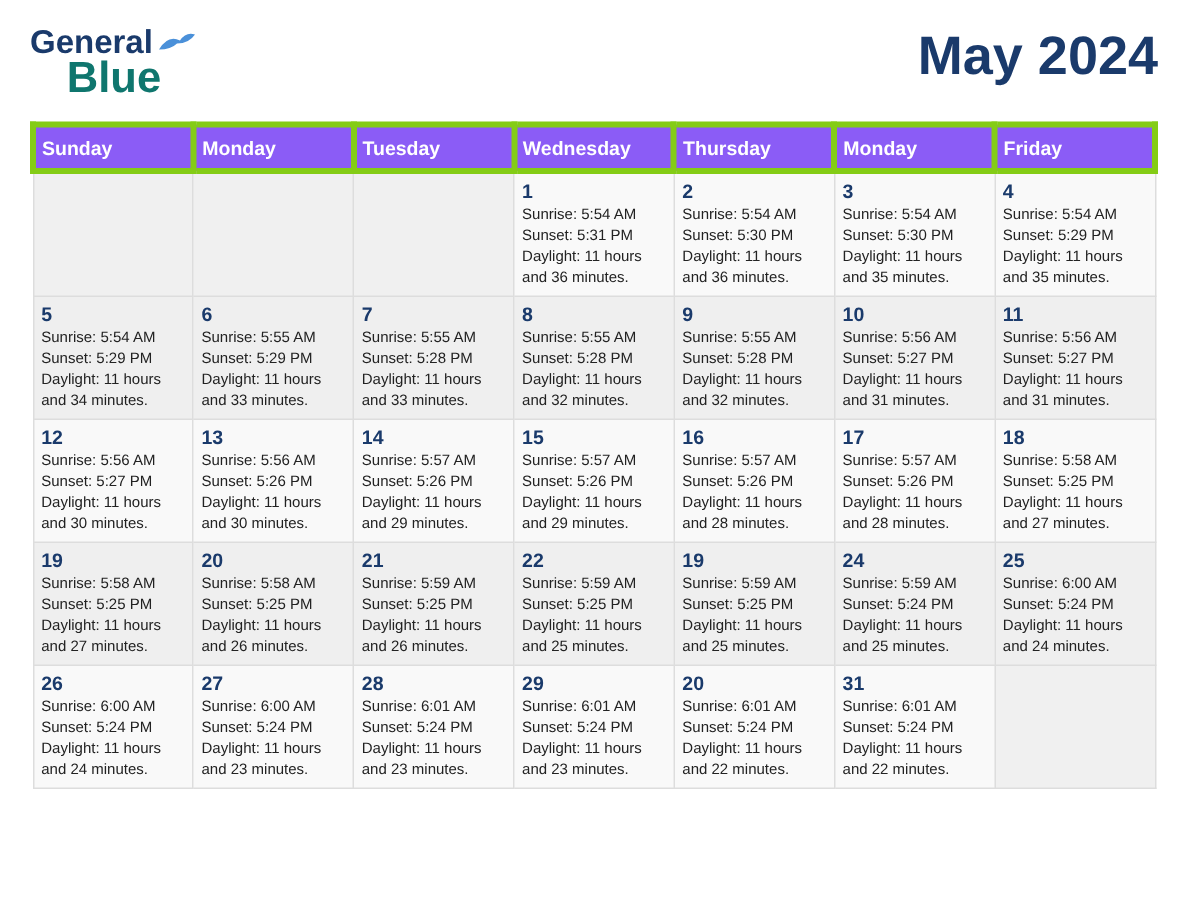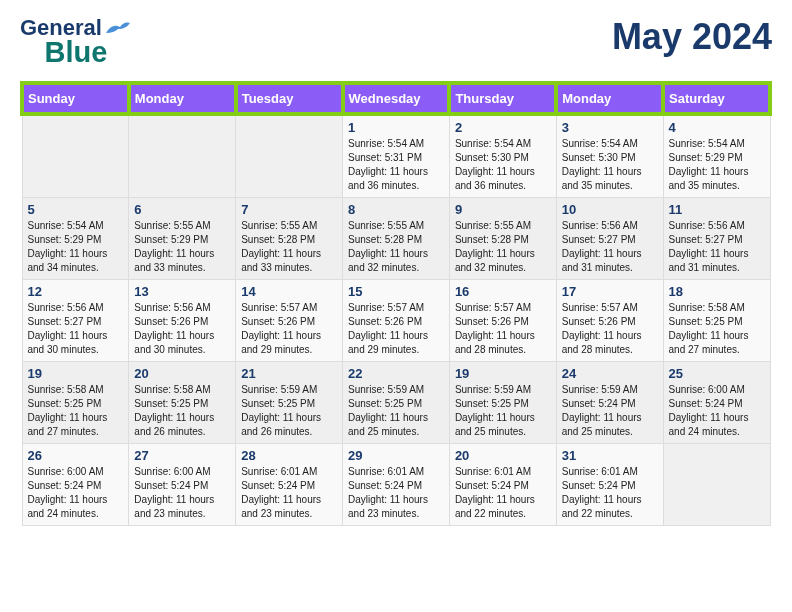--- a/index.html
+++ b/index.html
@@ -106,21 +106,21 @@
 
   <table class="calendar">
     <thead>
       <tr>
       <th>Sunday</th>
           <th>Monday</th>
           <th>Tuesday</th>
           <th>Wednesday</th>
           <th>Thursday</th>
           <th>Monday</th>
-          <th>Saturday</th>
+          <th>Friday</th>
         </tr>
     </thead>
     <tbody id="calendar-body">
     <tr>
           <td class="empty-cell"></td>
           <td class="empty-cell"></td>
           <td class="empty-cell"></td>
           <td>
             <span class="day-num">1</span>
             <div class="cell-info" style="white-space: pre-line;">Sunrise: 5:54 AM

